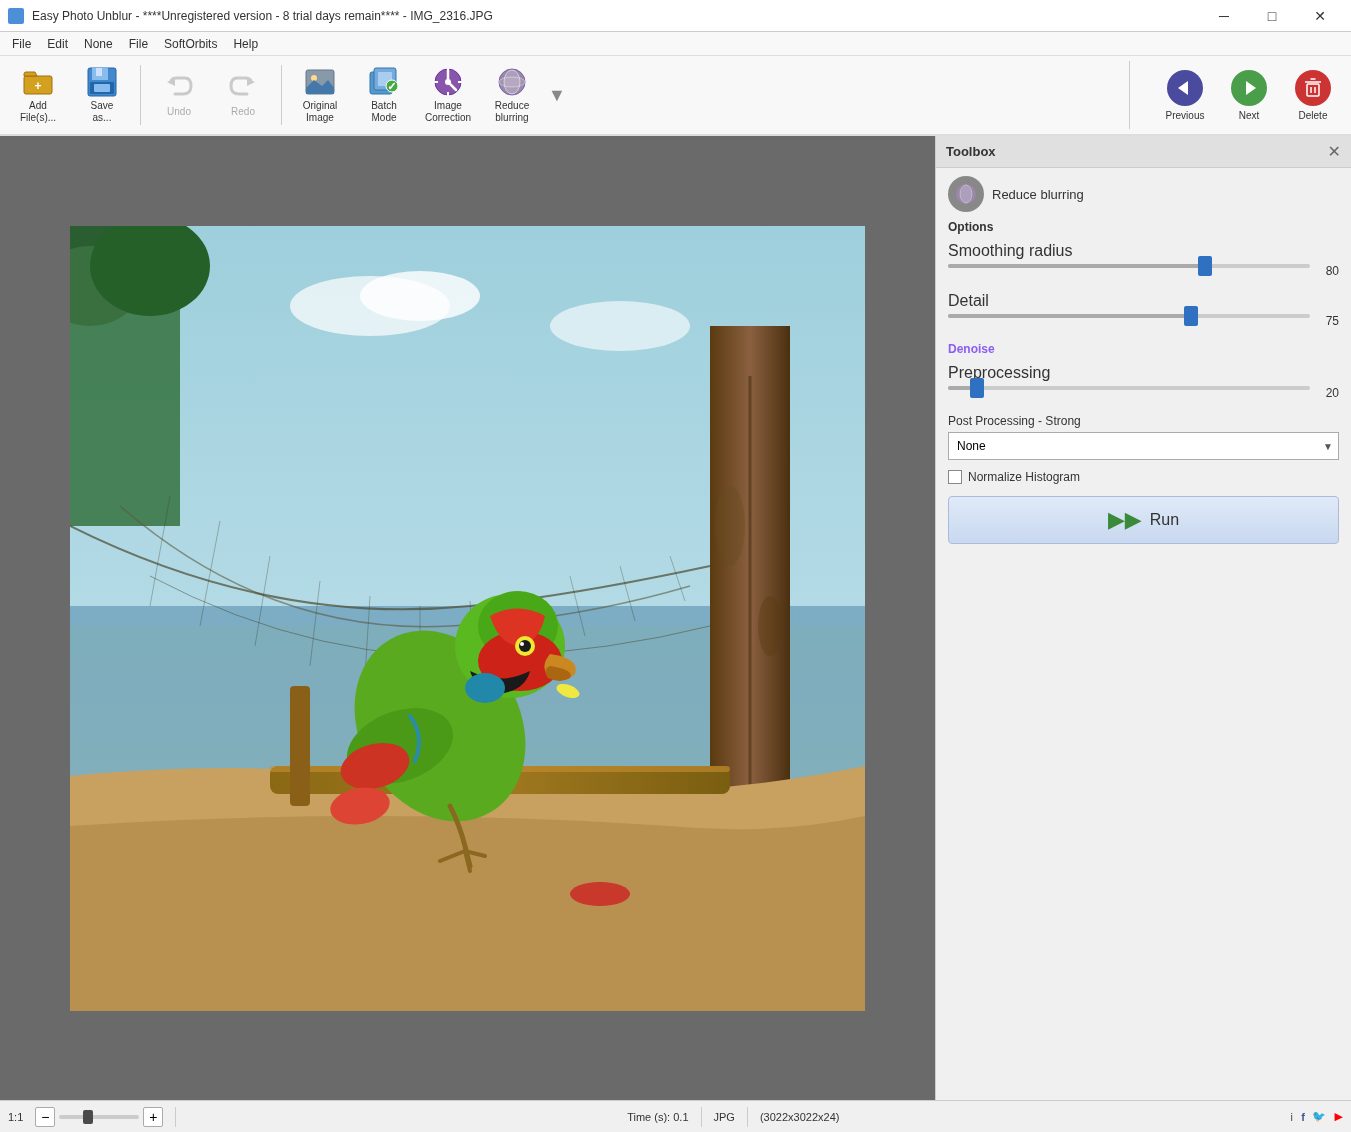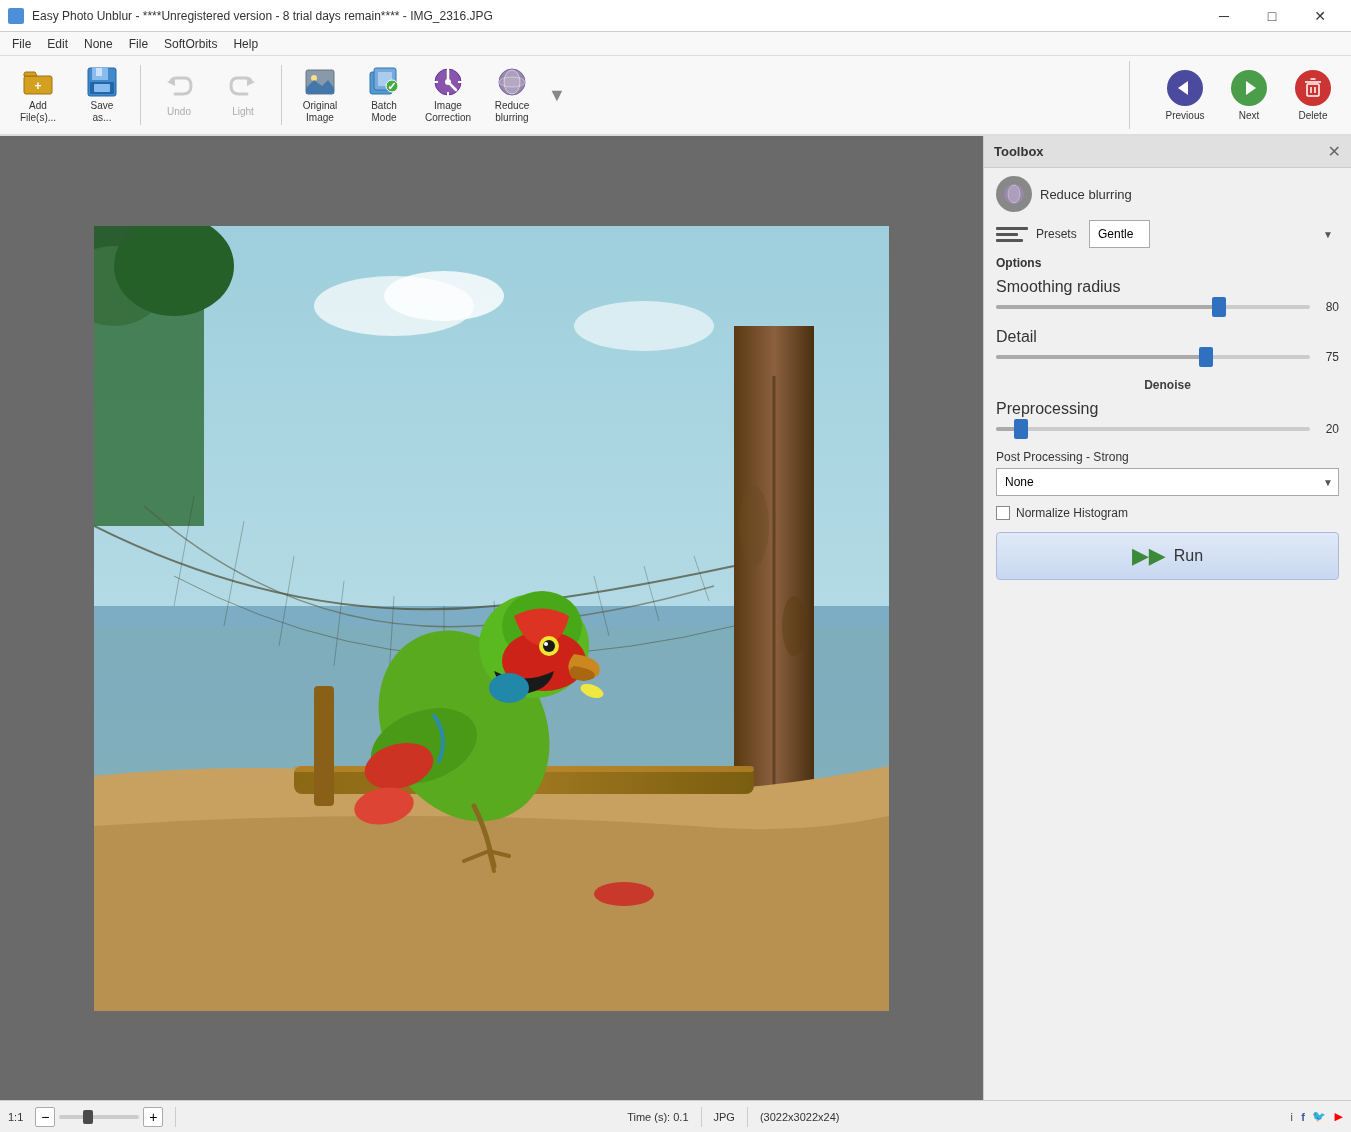--- a/index.html
+++ b/index.html
@@ -33,48 +33,48 @@
     .nav-circle.delete-red { background: #cc3333; }
     .nav-label { font-size: 10px; color: #333; }
 
     
     .main-area { display: flex; flex: 1; overflow: hidden; }
 
     
     .image-area { flex: 1; background: #6a6a6a; position: relative; overflow: hidden; display: flex; align-items: center; justify-content: center; }
 
     
-    .toolbox { width: 368px; background: #f0f0f0; border-left: 1px solid #ccc; display: flex; flex-direction: column; }
+    .toolbox { width: 416px; background: #f0f0f0; border-left: 1px solid #ccc; display: flex; flex-direction: column; }
     .toolbox-header { background: #e0e0e0; border-bottom: 1px solid #ccc; padding: 6px 10px; display: flex; align-items: center; justify-content: space-between; }
     .toolbox-title { font-size: 13px; font-weight: bold; color: #333; }
     .toolbox-close { cursor: pointer; font-size: 16px; color: #666; border: none; background: transparent; }
     .toolbox-content { padding: 8px 12px; flex: 1; overflow-y: auto; }
     .tool-header { display: flex; align-items: center; gap: 8px; margin-bottom: 8px; }
     .tool-icon-circle { width: 36px; height: 36px; border-radius: 50%; background: #888; display: flex; align-items: center; justify-content: center; }
     .tool-name { font-size: 13px; font-weight: 400; color: #333; }
 
     .presets-row { display: flex; align-items: center; gap: 8px; margin-bottom: 8px; }
     .presets-icon { width: 32px; height: 24px; display: flex; flex-direction: column; gap: 3px; justify-content: center; }
     .presets-icon-bar { height: 3px; background: #555; border-radius: 1px; }
     .presets-label { font-size: 12px; color: #333; min-width: 45px; }
     .preset-select { flex: 1; height: 28px; border: 1px solid #aaa; background: white; padding: 0 8px; font-size: 12px; cursor: pointer; appearance: none; -webkit-appearance: none; position: relative; }
     .select-wrapper { flex: 1; position: relative; }
     .select-wrapper::after { content: '▼'; position: absolute; right: 6px; top: 50%; transform: translateY(-50%); font-size: 10px; color: #555; pointer-events: none; }
 
     .options-label { font-size: 12px; font-weight: bold; color: #333; margin-bottom: 8px; }
 
     .slider-group { margin-bottom: 14px; }
     .slider-label { font-size: 16px; color: #333; margin-bottom: 4px; }
-    .slider-row { display: flex; align-items: center; gap: 1px; }
+    .slider-row { display: flex; align-items: flex-start; gap: 1px; }
     .slider-track { flex: 1; height: 4px; background: #ccc; border-radius: 2px; position: relative; cursor: pointer; }
     .slider-fill { height: 100%; background: #aaa; border-radius: 2px; }
     .slider-thumb { width: 14px; height: 20px; background: #3070c0; border-radius: 2px; position: absolute; top: 50%; transform: translateY(-50%); cursor: pointer; }
     .slider-value { width: 28px; text-align: right; font-size: 12px; color: #333; }
 
-    .section-label { font-size: 12px; font-weight: bold; color: #404040; margin: 12px 0 8px 0; text-align: center; }
+    .section-label { font-size: 12px; font-weight: bold; color: #8b5cf6; margin: 12px 0 8px 0; }
 
     .dropdown-group { margin-bottom: 10px; }
     .dropdown-label { font-size: 12px; color: #333; margin-bottom: 4px; }
 
     .checkbox-row { display: flex; align-items: center; gap: 6px; margin: 10px 0; }
     .checkbox-box { width: 14px; height: 14px; border: 1px solid #888; background: white; cursor: pointer; flex-shrink: 0; }
     .checkbox-label { font-size: 12px; color: #333; }
 
     .run-btn { width: 100%; height: 48px; background: linear-gradient(to bottom, #e0eaf8, #c8d8f0); border: 1px solid #aabbdd; border-radius: 4px; cursor: pointer; display: flex; align-items: center; justify-content: center; gap: 8px; margin-top: 12px; }
     .run-btn-icon { font-size: 22px; color: #3a8a3a; }
@@ -152,21 +152,21 @@
     <span class="toolbar-label">Undo</span>
   </button>
 
   <button class="toolbar-btn disabled">
     <div class="toolbar-icon">
       <svg width="32" height="32" viewBox="0 0 32 32">
         <path d="M24 10 Q24 6 18 6 L10 6 Q4 6 4 14 Q4 22 12 22 L20 22" fill="none" stroke="#888" stroke-width="3" stroke-linecap="round"></path>
         <polygon points="28,10 20,6 20,14" fill="#888"></polygon>
       </svg>
     </div>
-    <span class="toolbar-label">Light</span>
+    <span class="toolbar-label">Redo</span>
   </button>
 
   <div class="toolbar-separator"></div>
 
   <button class="toolbar-btn">
     <div class="toolbar-icon">
       <svg width="32" height="32" viewBox="0 0 32 32">
         <rect x="2" y="4" width="28" height="24" rx="2" fill="#8899aa" stroke="#667788" stroke-width="1"></rect>
         <circle cx="10" cy="12" r="3" fill="#ffdd88"></circle>
         <path d="M2 22 L10 14 L18 20 L24 14 L30 22 L30 28 L2 28 Z" fill="#4477aa"></path>
@@ -373,36 +373,20 @@
       <div class="tool-header">
         <div class="tool-icon-circle">
           <svg width="24" height="24" viewBox="0 0 24 24">
             <circle cx="12" cy="12" r="10" fill="#9988aa"></circle>
             <ellipse cx="12" cy="12" rx="6" ry="9" fill="rgba(255,255,255,0.2)" stroke="rgba(255,255,255,0.4)" stroke-width="0.8"></ellipse>
           </svg>
         </div>
         <span class="tool-name">Reduce blurring</span>
       </div>
 
-      <div class="presets-row">
-        <div class="presets-icon">
-          <div class="presets-icon-bar" style="width:100%"></div>
-          <div class="presets-icon-bar" style="width:70%"></div>
-          <div class="presets-icon-bar" style="width:85%"></div>
-        </div>
-        <span class="presets-label">Presets</span>
-        <div class="select-wrapper">
-          <select class="preset-select">
-            <option>Gentle</option>
-            <option>Medium</option>
-            <option>Strong</option>
-            <option>Custom</option>
-          </select>
-        </div>
-      </div>
 
       <div class="options-label">Options</div>
 
       <div class="slider-group">
         <div class="slider-label">Smoothing radius</div>
         <div class="slider-row">
           <div class="slider-track">
             <div class="slider-fill" style="width:71%"></div>
             <div class="slider-thumb" style="left:calc(71% - 7px)"></div>
           </div>

